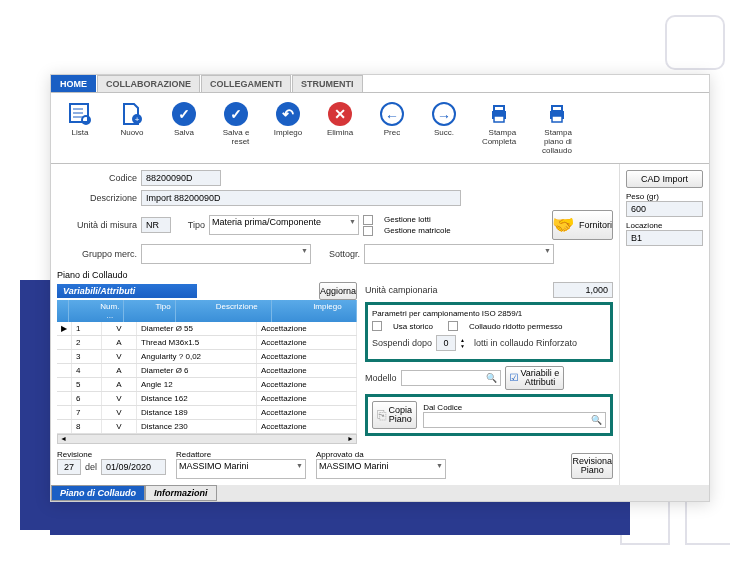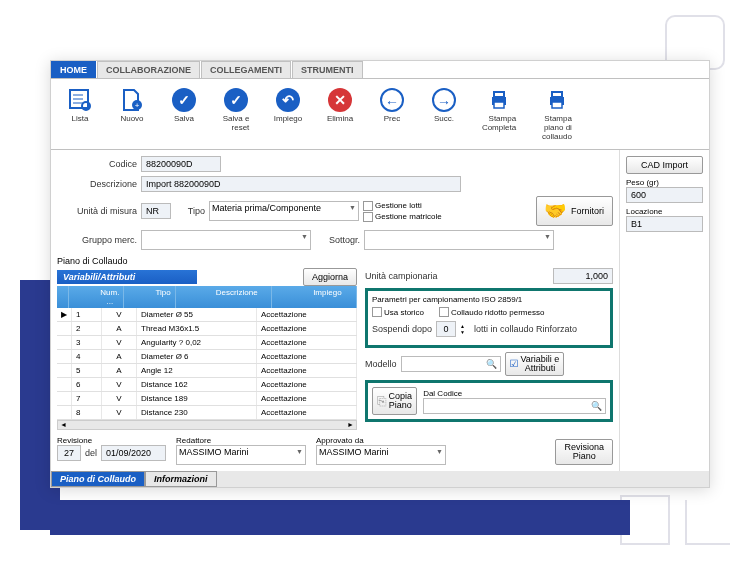--- a/index.html
+++ b/index.html
@@ -4,21 +4,21 @@
   <style>
     * { box-sizing: border-box; margin: 0; padding: 0; }
     body { font-family: Arial, sans-serif; font-size: 10px; background: #fff; width: 750px; height: 575px; position: relative; overflow: hidden; }
     .bg-square { position: absolute; border: 2px solid #e0e0e8; background: #fff; }
     .bg-s1 { top: 15px; right: 25px; width: 60px; height: 55px; border-radius: 10px; }
     .bg-s2 { bottom: 30px; right: 80px; width: 50px; height: 50px; }
     .bg-s3 { bottom: 30px; right: 20px; width: 45px; height: 45px; border-top: none; border-right: none; }
     .bg-blue { position: absolute; background: #2a3a8f; z-index: -1; left: 20px; top: 280px; width: 40px; height: 250px; }
     .bg-blue2 { position: absolute; background: #2a3a8f; z-index: 1; left: 50px; bottom: 40px; width: 580px; height: 35px; }
     
-    .main-window { position: absolute; top: 60px; left: 50px; width: 660px; background: #fff; border: 1px solid #d0d0d0; box-shadow: 0 2px 15px rgba(0,0,0,0.15); z-index: 5; }
+    .main-window { position: absolute; top: 74px; left: 50px; width: 660px; background: #fff; border: 1px solid #d0d0d0; box-shadow: 0 2px 15px rgba(0,0,0,0.15); z-index: 5; }
     
     .ribbon-tabs { display: flex; border-bottom: 1px solid #c0c0c0; }
     .ribbon-tab { padding: 3px 8px; font-size: 9px; font-weight: bold; color: #555; cursor: pointer; background: #e8e8e8; border: 1px solid #c0c0c0; border-bottom: none; margin-right: 1px; }
     .ribbon-tab.active { background: #1a5fc4; color: #fff; border-color: #1a5fc4; }
     
     .toolbar { display: flex; padding: 6px 4px; border-bottom: 1px solid #c0c0c0; gap: 2px; }
     .tb-btn { display: flex; flex-direction: column; align-items: center; width: 50px; cursor: pointer; padding: 2px; }
     .tb-btn.wide { width: 56px; }
     .tb-icon { width: 26px; height: 26px; display: flex; align-items: center; justify-content: center; }
     .tb-label { font-size: 8px; color: #333; margin-top: 2px; text-align: right; line-height: 1.1; }
@@ -30,24 +30,24 @@
     .content { display: flex; }
     .main-col { flex: 1; padding: 6px; }
     .side-col { width: 90px; padding: 6px; border-left: 1px solid #ddd; }
     
     .form-row { display: flex; align-items: center; margin-bottom: 4px; gap: 4px; }
     .form-label { font-size: 9px; color: #333; text-align: right; }
     .form-input { border: 1px solid #bbb; background: #eef2f7; padding: 2px 4px; font-size: 9px; height: 16px; }
     .form-select { border: 1px solid #bbb; background: #fff; padding: 1px 2px; font-size: 9px; height: 20px; position: relative; }
     .form-select::after { content: '▼'; position: absolute; right: 2px; top: 2px; font-size: 7px; color: #666; }
     
-    .checkbox-wrap { display: flex; align-items: center; gap: 2px; font-size: 8px; }
+    .checkbox-wrap { display: flex; align-items: center; gap: 11px; font-size: 8px; }
     .checkbox { width: 10px; height: 10px; border: 1px solid #999; background: #fff; }
     
-    .btn { border: 1px solid #999; background: linear-gradient(#fff, #e8e8e8); padding: 3px 8px; font-size: 9px; cursor: pointer; border-radius: 2px; }
+    .btn { border: 1px solid #999; background: linear-gradient(#fff, #e8e8e8); padding: 3px 0; font-size: 9px; cursor: pointer; border-radius: 2px; }
     
     .section-header { background: linear-gradient(#2873d6, #1a5fc4); color: #fff; font-style: italic; font-weight: bold; padding: 2px 6px; font-size: 9px; }
     
     .grid-header { display: flex; background: linear-gradient(#5aaae8, #3a8fd8); color: #fff; font-size: 8px; gap: 27px; }
     .grid-header > div { padding: 2px 4px; border-right: 1px solid #7ab8e8; text-align: center; }
     .grid-row { display: flex; font-size: 8px; border-bottom: 1px solid #e0e0e0; }
     .grid-row > div { padding: 2px 4px; border-right: 1px solid #e8e8e8; }
     .col-arrow { width: 15px; }
     .col-num { width: 30px; }
     .col-tipo { width: 35px; text-align: center; }

